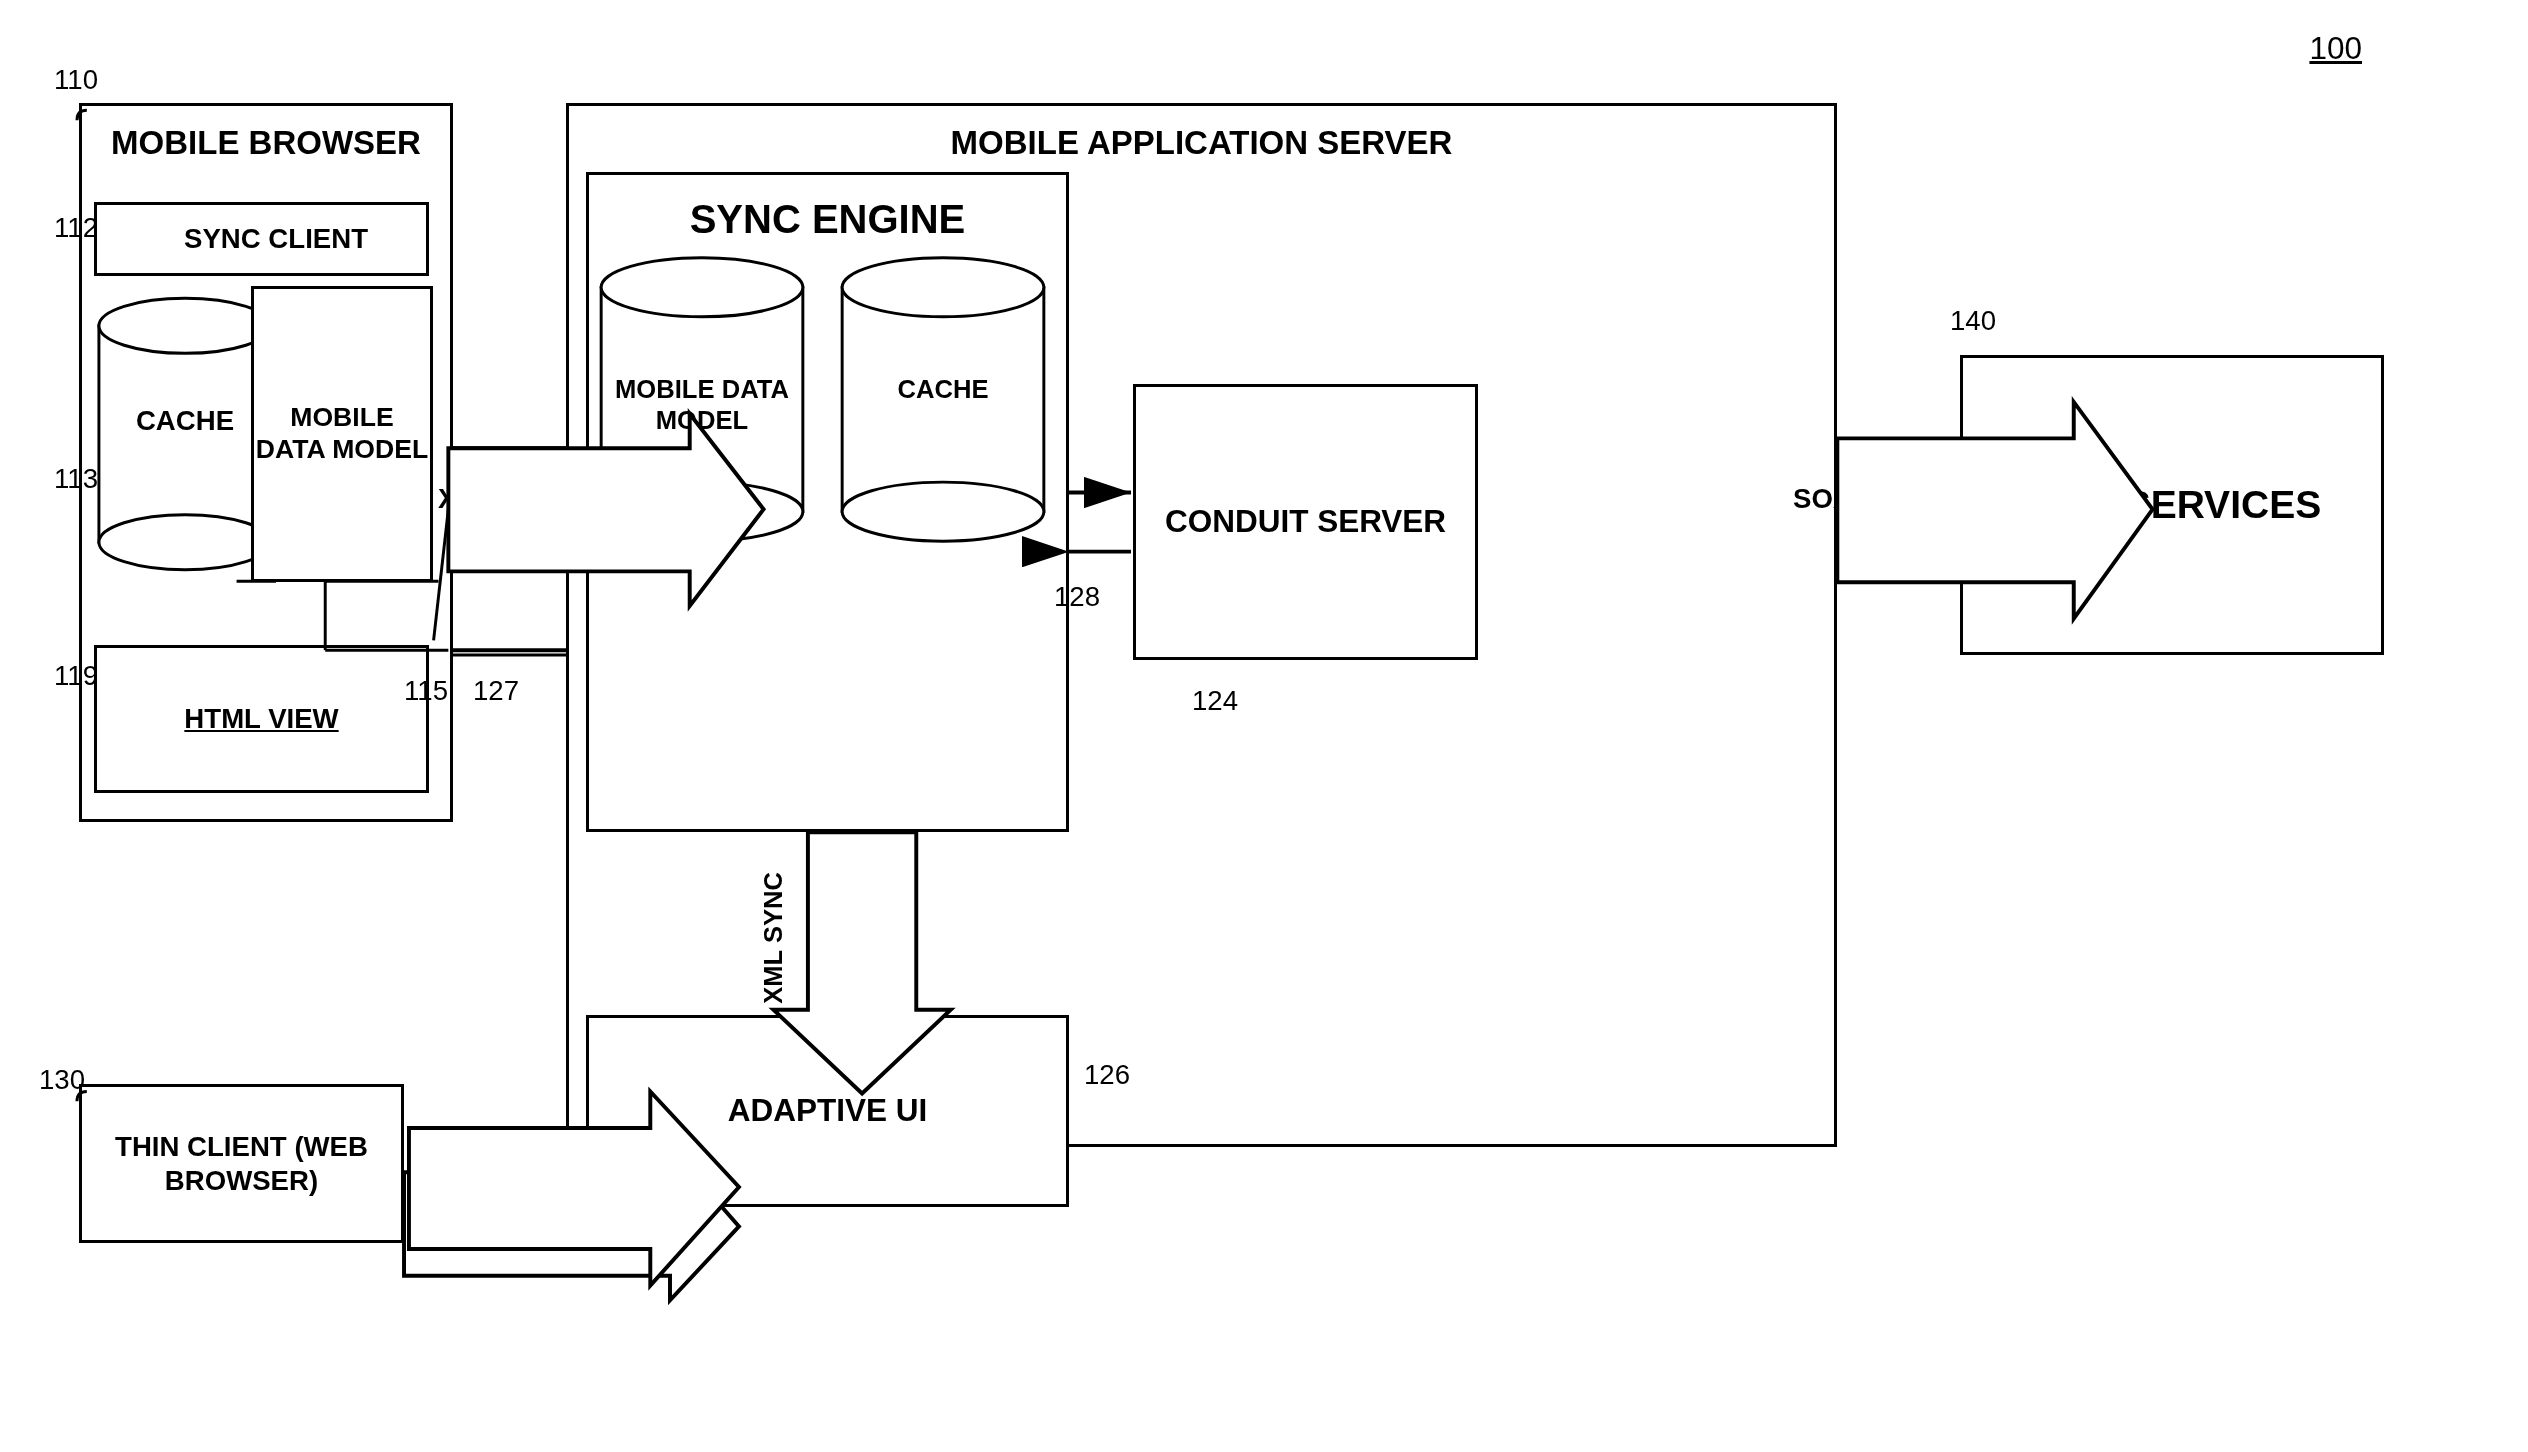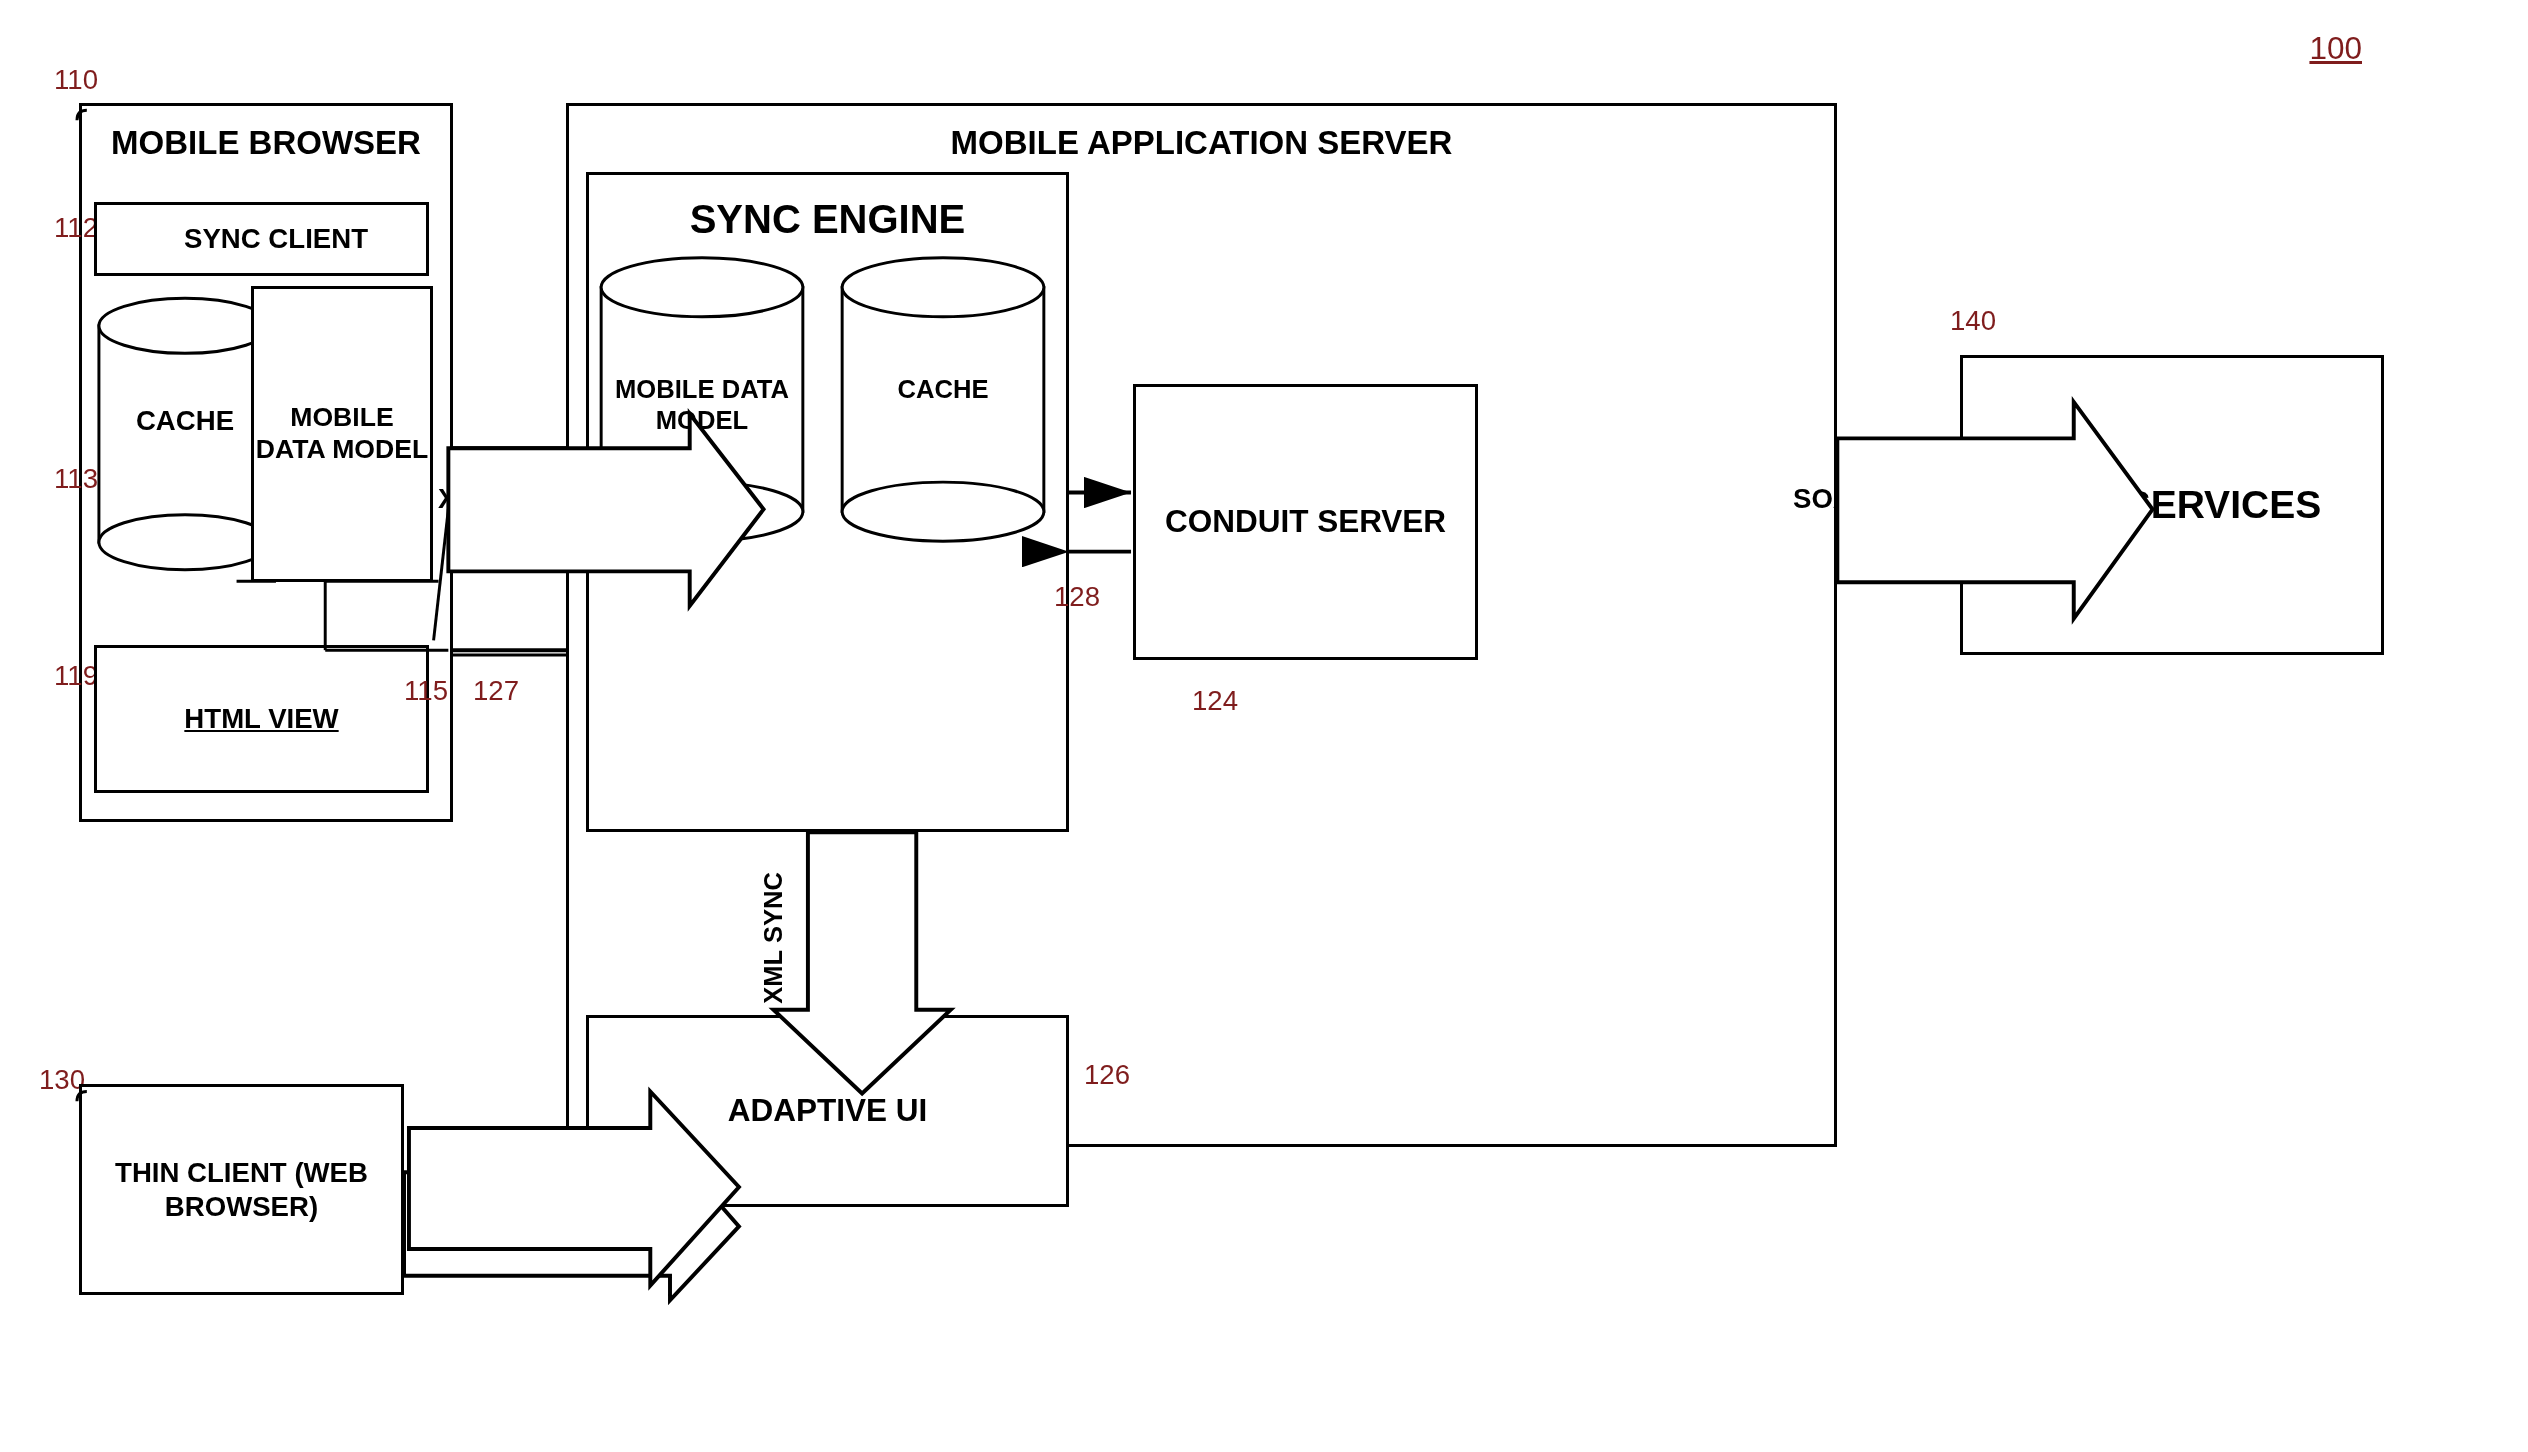--- a/index.html
+++ b/index.html
@@ -15,21 +15,21 @@
       position: relative;
       width: 2529px;
       height: 1453px;
       background: #fff;
     }
     
     .ref-label {
       position: absolute;
       font-size: 27.6px;
       font-weight: normal;
-      color: #7f1d1d;
+      color: #000000;
     }
     
     .box {
       position: absolute;
       border: 3px solid #000;
       background: #fff;
       display: flex;
       flex-direction: column;
       align-items: center;
       justify-content: center;
@@ -216,21 +216,21 @@
   </div>
 
   <div class="box" style="top:1015px; left:586px; width:483px; height:192px;">
     <span class="box-title">ADAPTIVE UI</span>
   </div>
 
   <div class="ref-label" style="top:1059px; left:1084px;">126</div>
 
   <div class="ref-label" style="top:1064px; left:39px;">130</div>
 
-  <div class="box" style="top:1084px; left:79px; width:325px; height:211px;align-items:flex-end;">
+  <div class="box" style="top:1084px; left:79px; width:325px; height:159px;align-items:flex-end;">
     <span class="box-title" style="font-size:27.6px;">THIN CLIENT (WEB BROWSER)</span>
   </div>
 
   <div class="arrow-label" style="top:1177px; left:424px;">HTTP</div>
 
   <div class="ref-label" style="top:305px; left:1950px;">140</div>
 
   <div class="box" style="top:355px; left:1960px; width:424px; height:300px;">
     <span class="box-title" style="font-size:39px;">WEB SERVICES</span>
   </div>

